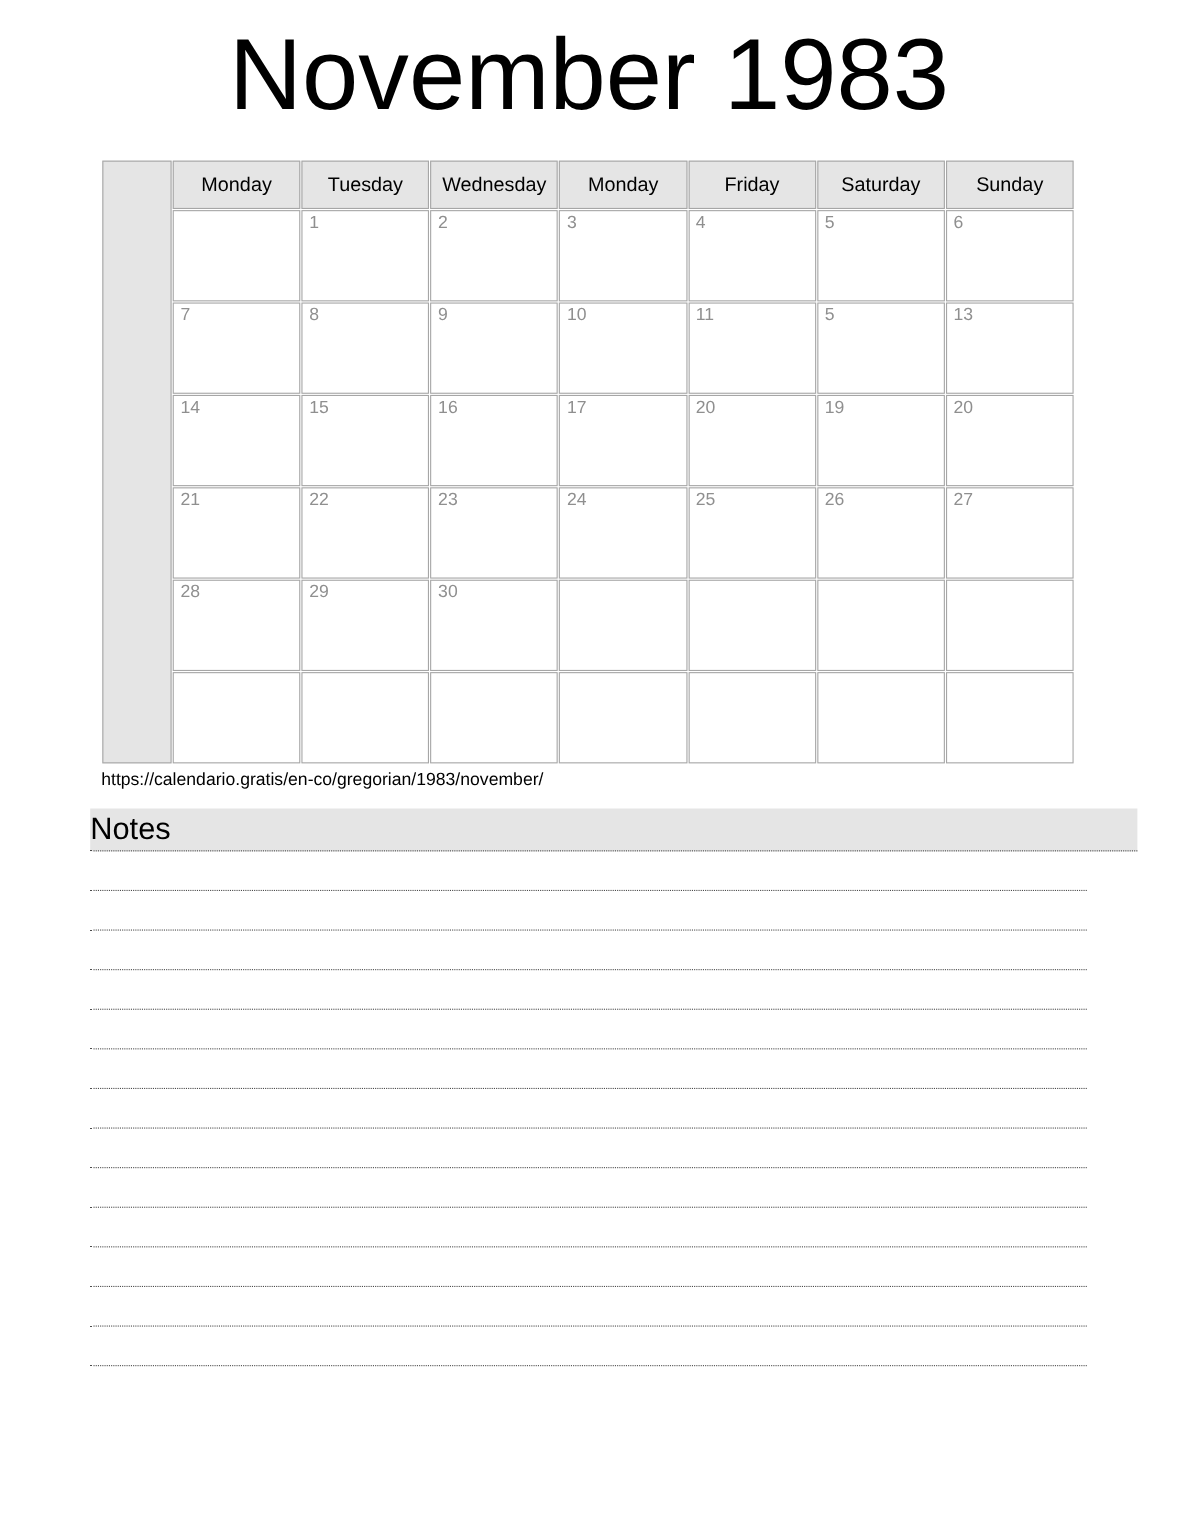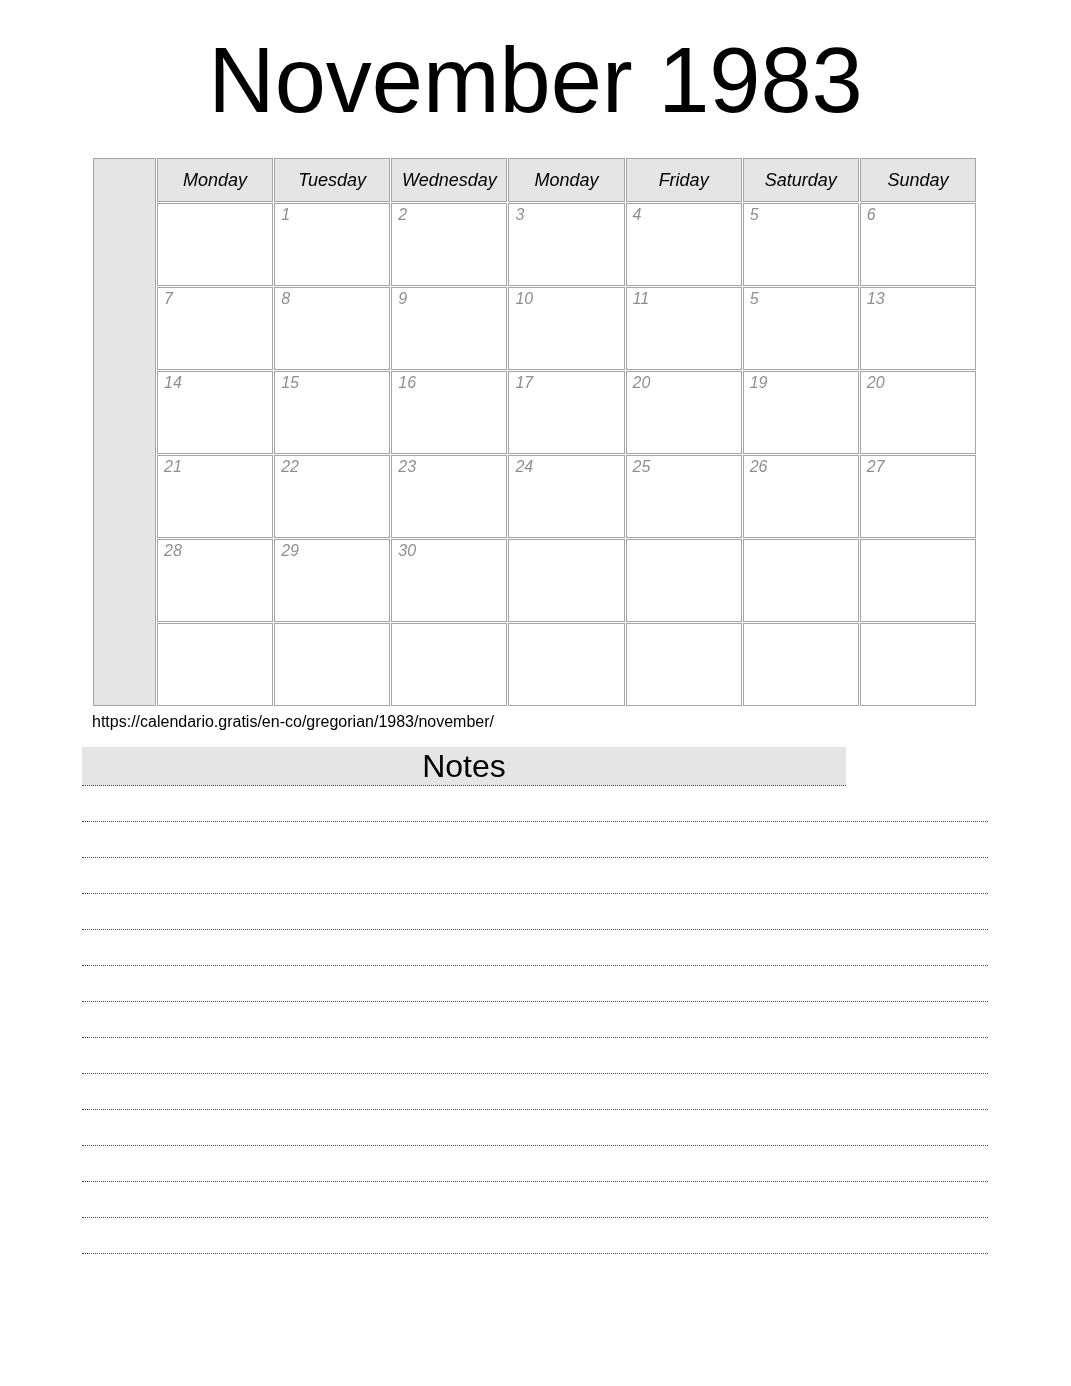--- a/index.html
+++ b/index.html
@@ -9,35 +9,34 @@
     font-family: "Liberation Sans", sans-serif;
   }
   .page {
     position: relative;
     width: 1071px;
     height: 1386px;
     background: #ffffff;
     overflow: hidden;
   }
   .page-title {
-    padding-top: 30px;
+    padding-top: 18px;
     font-size: 92px;
     line-height: 100px;
     text-align: center;
     color: #000000;
     white-space: nowrap;
   }
   table.calendar {
     margin: 27px 0 0 92px;
     width: 885px;
     border-collapse: separate;
     border-spacing: 1px;
     table-layout: fixed;
     background: #ffffff;
-    font-style: italic;
   }
   table.calendar th, table.calendar td {
     border: 1px solid var(--grid-border, #a6a6a6);
   }
   table.calendar th.day-header {
     height: 44px;
     background: var(--header-bg, #e5e5e5);
     font-size: 18px;
     font-weight: normal;
     color: #000000;
@@ -57,26 +56,25 @@
     color: var(--day-number, #8f8f8f);
   }
   .source-url {
     margin: 5px 0 12px 92px;
     font-size: 16px;
     line-height: 19px;
     color: #000000;
   }
   .notes-header {
     margin: 16px 0 0 82px;
-    width: 764px;
+    width: 952px;
     height: 39px;
     background: var(--header-bg, #e5e5e5);
     border-bottom: 1px dotted var(--rule-color, #4a4a4a);
-    text-align: center;
-    font-size: 32px;
+    font-size: 28px;
     line-height: 38px;
     color: #000000;
   }
   .notes-lines {
     margin-left: 82px;
     width: 906px;
   }
   .note-line {
     height: 36px;
     border-bottom: 1px dotted var(--rule-color, #4a4a4a);

